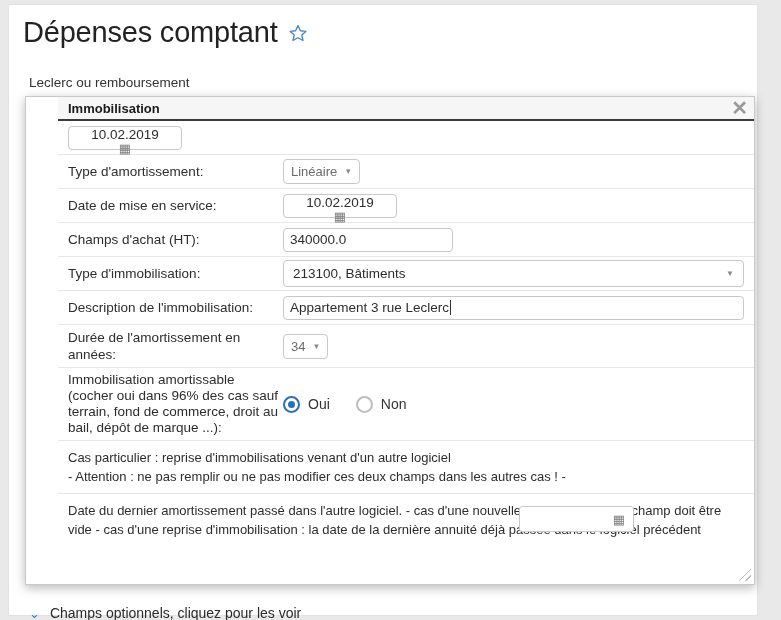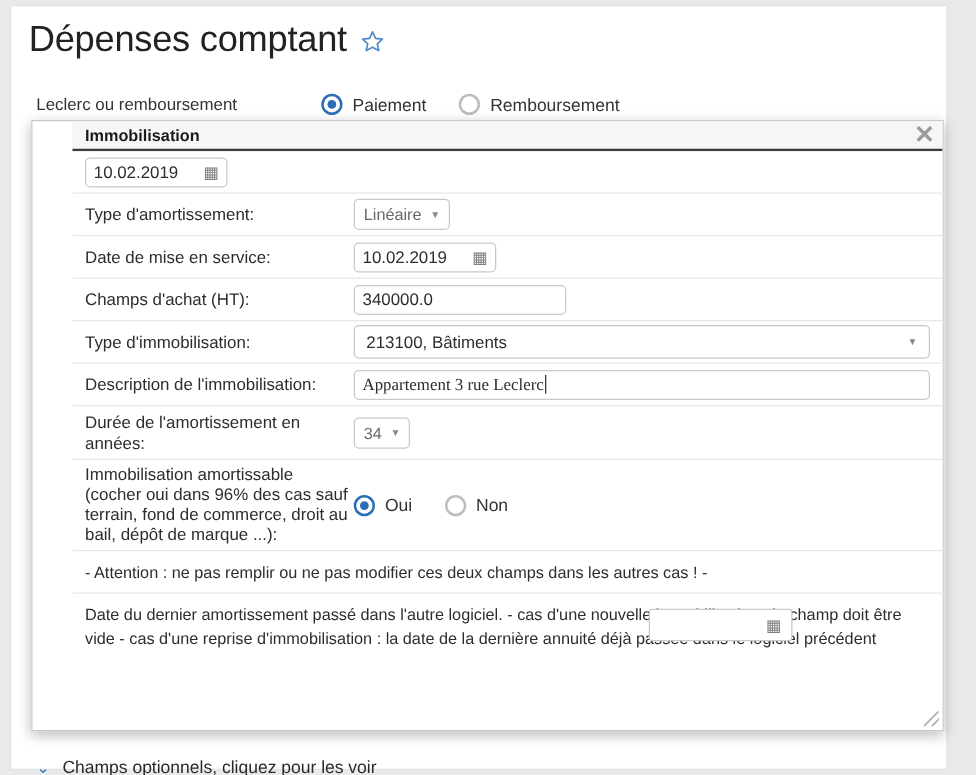--- a/index.html
+++ b/index.html
@@ -101,24 +101,24 @@
     padding: 4px 0;
   }
   .fctl { flex: 1; display: flex; align-items: center; }
 
   .txtinput {
     height: 24px; border: 1px solid #c8c8c8; border-radius: 4px;
     background: #fff; font-size: 13.5px; color: #2d2d2d;
     padding: 0 6px; display: flex; align-items: center;
     font-family: "Liberation Sans", sans-serif;
   }
-  .dateinput { width: 114px; justify-content: space-between; }
+  .dateinput { width: 114px; justify-content: space-between; flex-direction: column; }
   .cal-icon { color: #7e7e7e; font-size: 13px; line-height: 1; }
   .value-input { width: 170px; }
-  .desc-input { width: 100%; font-family: Liberation Serif, serif; }
+  .desc-input { width: 100%; }
   .caret {
     display: inline-block; width: 1px; height: 15px;
     background: #333; margin-left: 1px;
   }
 
   .selectbox {
     height: 25px; border: 1px solid #c8c8c8; border-radius: 4px;
     background: #fff; font-size: 13px; color: #6a6a6a;
     padding: 0 7px; display: flex; align-items: center; gap: 7px;
   }
@@ -172,26 +172,20 @@
       <div class="page-title">Dépenses comptant</div>
       <span class="star-icon">
         <svg width="20" height="20" viewBox="0 0 24 24" fill="none" stroke="#4a86c8" stroke-width="1.6" stroke-linejoin="round">
           <polygon points="12,3 14.9,9.3 21.5,10 16.6,14.5 18,21 12,17.7 6,21 7.4,14.5 2.5,10 9.1,9.3"></polygon>
         </svg>
       </span>
     </div>
 
     <div class="radio-row">
       <div class="radio-label-text">Leclerc ou remboursement</div>
-      <div class="radio-group">
-        <span class="radio checked"></span>
-        <span class="radio-opt-label">Paiement</span>
-        <span class="radio"></span>
-        <span class="radio-opt-label">Remboursement</span>
-      </div>
     </div>
 
     <div class="bg-ghost-d">D</div>
 
     <div class="optional-link">
       <span class="chev">⌄</span>
       <span>Champs optionnels, cliquez pour les voir</span>
     </div>
   </div>
 
@@ -279,20 +273,21 @@
             <span class="radio checked"></span>
             <span class="radio-opt-label">Oui</span>
             <span class="radio"></span>
             <span class="radio-opt-label">Non</span>
           </div>
         </div>
       </div>
 
 
       <div class="noterow">
+        <span class="line2">Cas particulier : reprise d'immobilisations venant d'un autre logiciel</span>
         <span class="line2">- Attention : ne pas remplir ou ne pas modifier ces deux champs dans les autres cas ! -</span>
       </div>
 
       <div class="lastrow">
         <span class="line2">Date du dernier amortissement passé dans l'autre logiciel.</span>
         <span class="line2">- cas d'une nouvelle immobilisation : le champ doit être vide</span>
         <span class="line2 clipped">- cas d'une reprise d'immobilisation : la date de la dernière annuité déjà passée dans le logiciel précédent</span>
         <div class="last-date">
           <span></span>
           <span class="cal-icon">▦</span>

